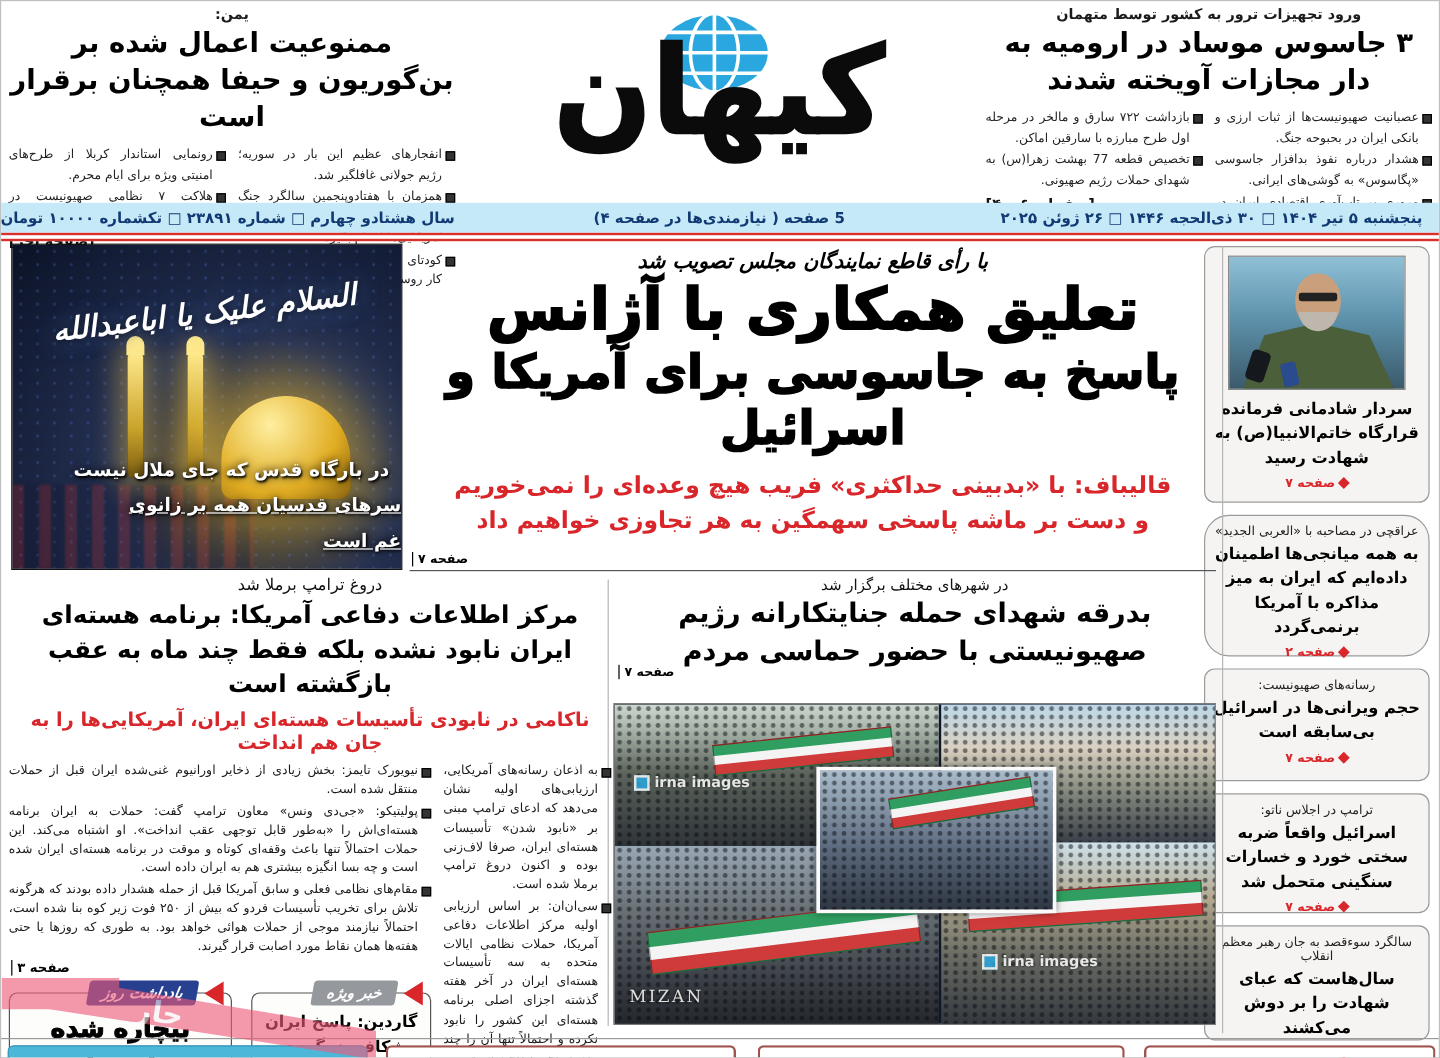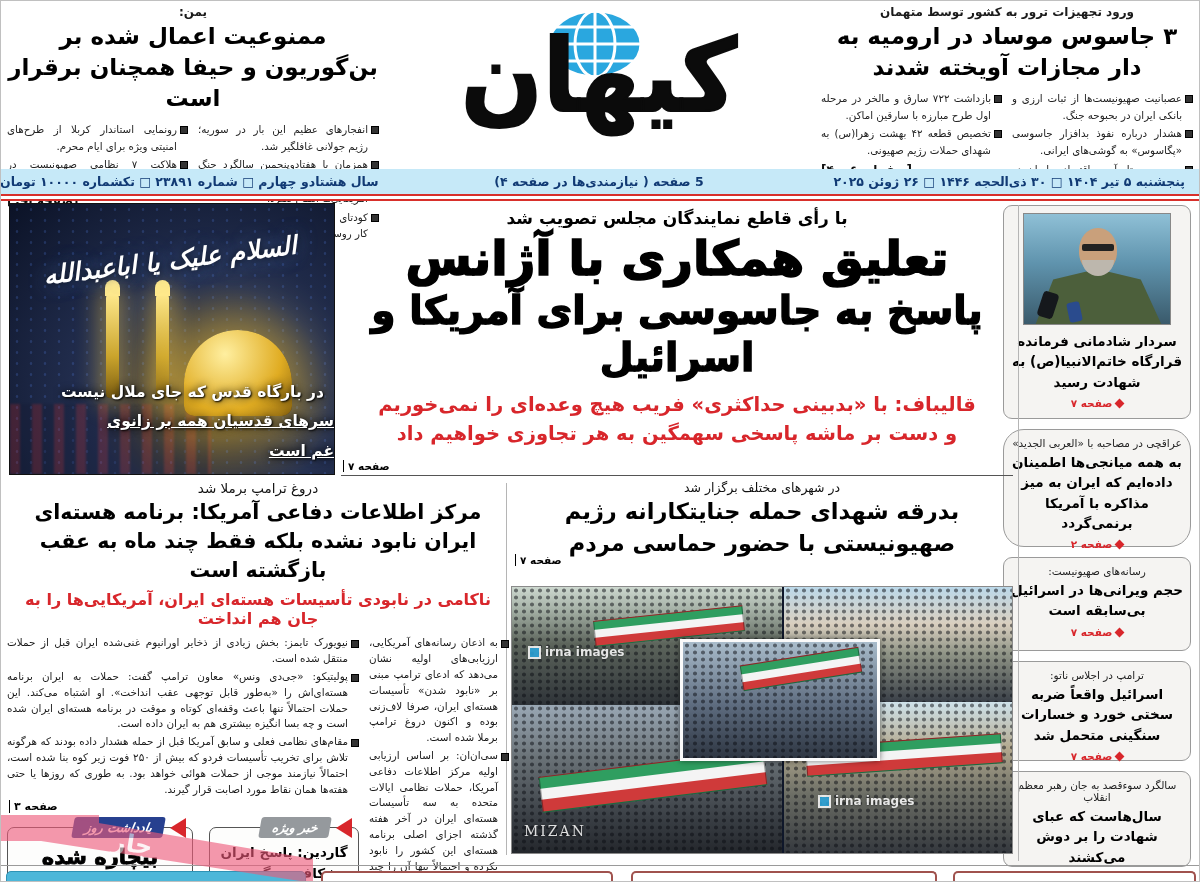--- a/index.html
+++ b/index.html
@@ -49,21 +49,21 @@
   .cmd-face { position:absolute; top:14px; left:55px; width:38px; height:46px; border-radius:48%;
               background:#c9a07b; }
   .cmd-glasses { position:absolute; top:30px; left:58px; width:32px; height:7px; background:#222; border-radius:2px; }
   .cmd-beard { position:absolute; top:46px; left:58px; width:32px; height:16px; border-radius:0 0 16px 16px; background:#bdb7ad; }
   .cmd-mic { position:absolute; bottom:6px; left:16px; width:16px; height:26px; background:#15181c; border-radius:4px; transform:rotate(18deg); }
   .cmd-mic2 { position:absolute; bottom:2px; left:44px; width:13px; height:20px; background:#2a4b8d; border-radius:3px; transform:rotate(-12deg); }
 
   
   .lead { position:absolute; top:203px; right:186px; width:672px; text-align:center;
           border-bottom:1px solid #555; height:272px; }
-  .lead-kicker { font-size:17px; font-weight:bold; margin-top:4px; }
+  .lead-kicker { font-size:17px; font-weight:bold; margin-top:4px;font-style:italic; }
   .lead-l1 { font-size:48px; font-weight:bold; letter-spacing:-1px; line-height:1.25; -webkit-text-stroke:1.6px #000; }
   .lead-l2 { font-size:39px; font-weight:bold; letter-spacing:-1px; line-height:1.2; -webkit-text-stroke:1.4px #000; }
   .lead-sub { font-size:19.5px; font-weight:bold; color:#d8262b; line-height:1.5; margin-top:8px; padding:0 28px; }
   .lead-ref { position:absolute; bottom:3px; left:2px; font-size:10.5px; font-weight:bold;
               border-left:1.5px solid #000; padding-left:4px; }
 
   
   .shrine { position:absolute; top:202px; left:8px; width:326px; height:272px; border:1.5px solid #111;
             overflow:hidden; background:radial-gradient(ellipse at 62% 72%, #6b5520 0%, #243052 42%, #0b1226 100%); }
   .shrine .dots { position:absolute; inset:0;
@@ -180,21 +180,21 @@
     <div class="hdr-kicker">ورود تجهیزات ترور به کشور توسط متهمان</div>
     <div class="hdr-headline">۳ جاسوس موساد در ارومیه به دار مجازات آویخته شدند</div>
     <div class="hdr-bullets">
       <div class="hdr-col">
         <div class="bullet">عصبانیت صهیونیست‌ها از ثبات ارزی و بانکی ایران در بحبوحه جنگ.</div>
         <div class="bullet">هشدار درباره نفوذ بدافزار جاسوسی «پگاسوس» به گوشی‌های ایرانی.</div>
         <div class="bullet">مروری بر تاب‌آوری اقتصادی ایران در جنگ ۱۲ روزه.</div>
       </div>
       <div class="hdr-col">
         <div class="bullet">بازداشت ۷۲۲ سارق و مالخر در مرحله اول طرح مبارزه با سارقین اماکن.</div>
-        <div class="bullet">تخصیص قطعه ۴۲ بهشت زهرا(س) به شهدای حملات رژیم صهیونی.</div>
+        <div class="bullet">تخصیص قطعه 77 بهشت زهرا(س) به شهدای حملات رژیم صهیونی.</div>
         <div class="pageref-bold">صفحات ۶ و ۴</div>
       </div>
     </div>
   </div>
 
   <div class="masthead">
     <svg class="globe" width="96" height="70" viewBox="0 0 96 70">
       <ellipse cx="48" cy="35" rx="46" ry="33" fill="#2aa7df"></ellipse>
       <ellipse cx="48" cy="35" rx="46" ry="33" fill="none" stroke="#fff" stroke-width="3"></ellipse>
       <ellipse cx="48" cy="35" rx="20" ry="33" fill="none" stroke="#fff" stroke-width="3"></ellipse>

